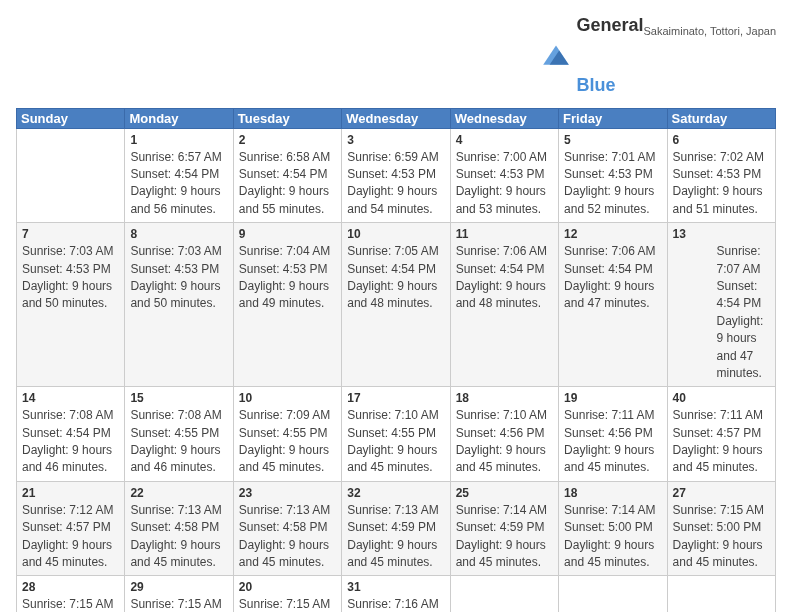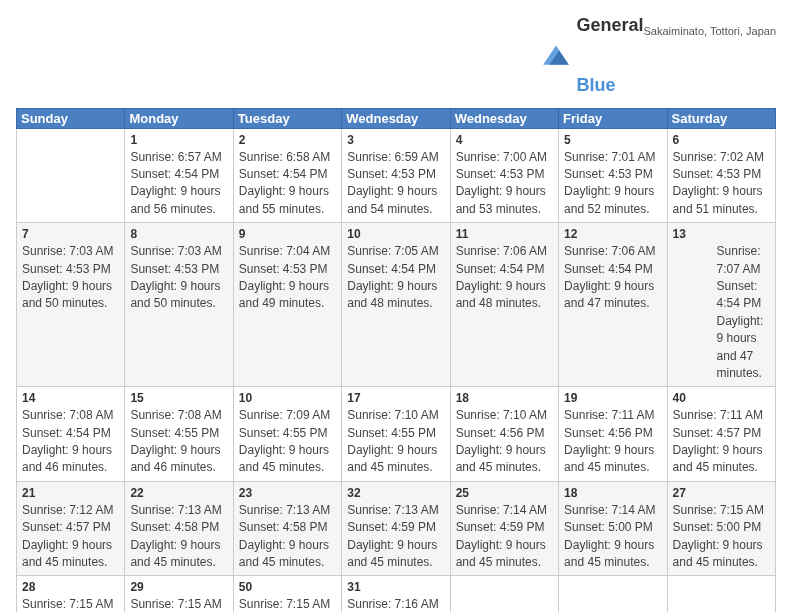--- a/index.html
+++ b/index.html
@@ -326,21 +326,21 @@
 and 46 minutes.</div>
         </td>
         <td>
           <span class="day-number">29</span>
           <div class="day-info" style="white-space: pre-line;">Sunrise: 7:15 AM
 Sunset: 5:02 PM
 Daylight: 9 hours
 and 46 minutes.</div>
         </td>
         <td>
-          <span class="day-number">50</span>
+          <span class="day-number">20</span>
           <div class="day-info" style="white-space: pre-line;">Sunrise: 7:15 AM
 Sunset: 5:02 PM
 Daylight: 9 hours
 and 46 minutes.</div>
         </td>
         <td>
           <span class="day-number">31</span>
           <div class="day-info" style="white-space: pre-line;">Sunrise: 7:16 AM
 Sunset: 5:03 PM
 Daylight: 9 hours

